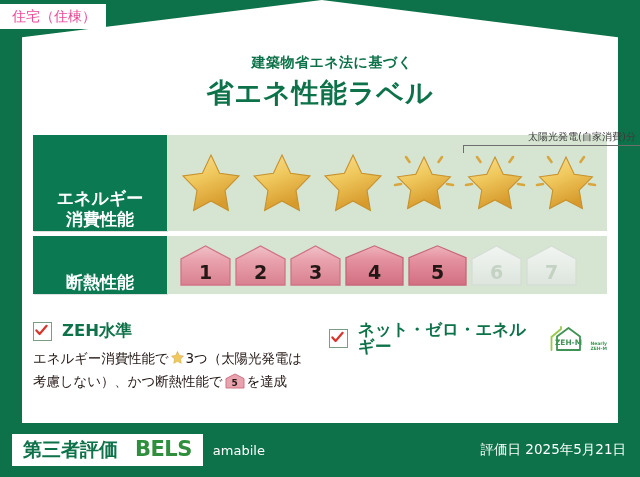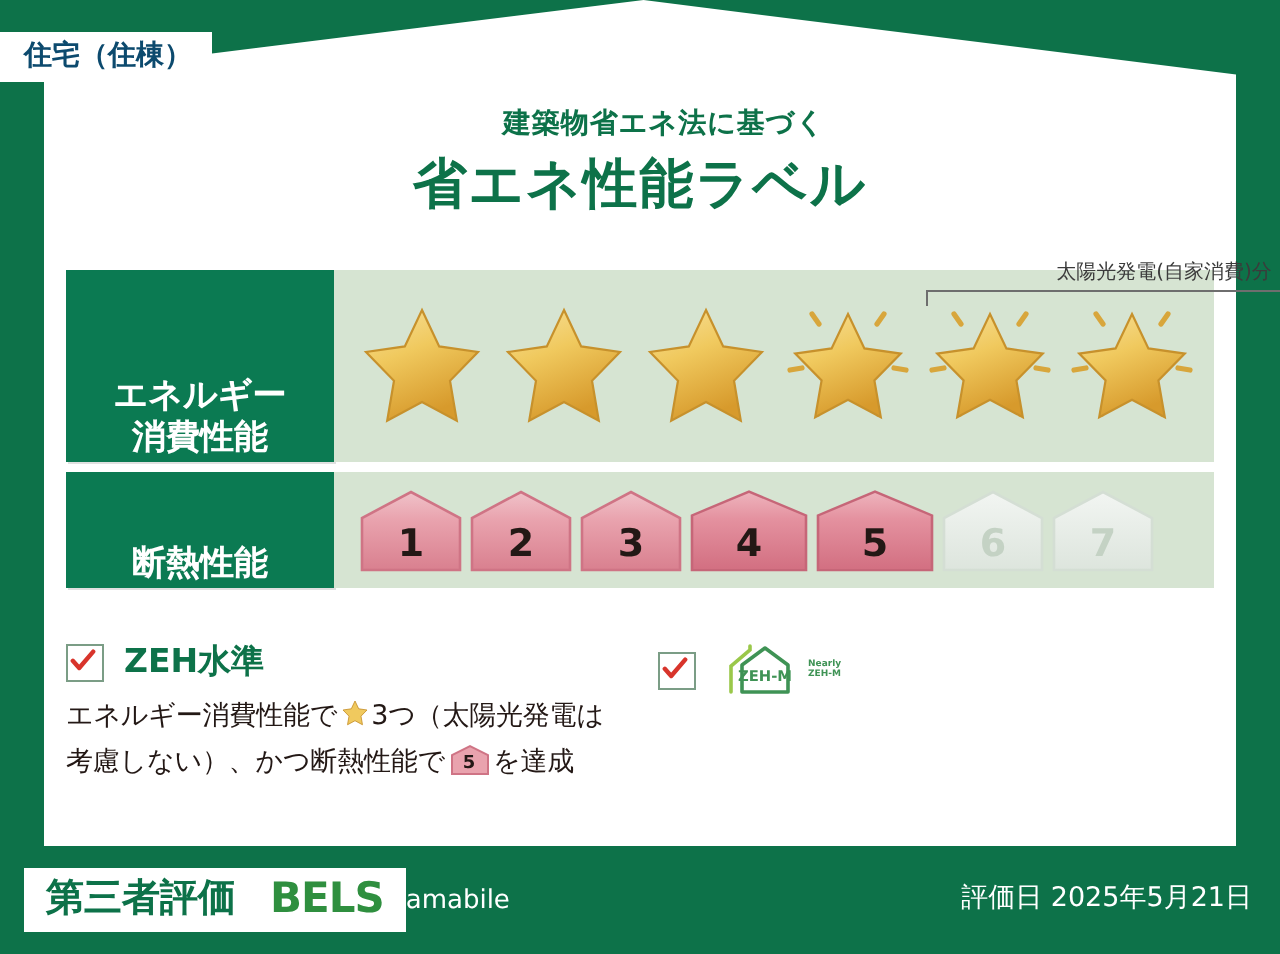--- a/index.html
+++ b/index.html
@@ -14,26 +14,25 @@
   }
   
   .house-inner{
     position:absolute;left:22px;top:0px;width:596px;height:423px;
     background:#ffffff;
     clip-path:polygon(0% 8.8%, 50.3% 0%, 100% 8.8%, 100% 100%, 0% 100%);
   }
   
   .type-tag{
     position:absolute;left:0px;top:4px;
-    background:#ffffff;color:#0c4a6e;
-    font-size:14px;font-weight:bold;
+    background:#ffffff;color:#ec4899;
+    font-size:14px;font-weight:normal;
     padding:5px 10px 6px 12px;
     letter-spacing:0px;line-height:1;
     z-index:6;
-    margin-top:12px;
   }
   
   .renew-badge{
     position:absolute;right:4px;top:2px;
     background:#ffffff;
     padding:4px 10px 4px 6px;
     display:flex;align-items:center;gap:5px;
     z-index:6;
   }
   .renew-badge .txt{
@@ -116,21 +115,21 @@
   .info-head{display:flex;align-items:center;gap:10px;}
   .chk{
     width:17px;height:17px;flex:0 0 17px;
     border:1.4px solid #7b9d86;background:#fff;
     position:relative;
   }
   .chk svg{position:absolute;left:1px;top:1px;width:13px;height:13px;}
   .info-title{
     color:#0d7249;font-size:16.5px;font-weight:bold;line-height:1;
   }
-  .zehm-logo{margin-left:4px;display:flex;align-items:center;gap:2px;}
+  .zehm-logo{margin-left:4px;display:flex;align-items:flex-end;gap:2px;}
   .zehm-logo svg{display:block;}
   .zehm-sub{
     font-size:4.5px;color:#3f9355;line-height:1.15;font-weight:bold;
   }
   .info-body{
     margin-top:7px;color:#231815;font-size:13.5px;line-height:1.52;
     letter-spacing:-0.1px;
   }
   .inline-star{display:inline-block;vertical-align:-2px;margin:0 1px;}
   .inline-chip{
@@ -147,21 +146,21 @@
   .footer{
     position:absolute;left:0;bottom:0;width:640px;height:54px;
     background:#0d7249;display:flex;align-items:center;z-index:7;
   }
   .bels-panel{
     background:#ffffff;margin-left:12px;
     padding:5px 11px 6px 11px;display:flex;align-items:center;gap:17px;
   }
   .bels-jp{color:#0d7249;font-size:19px;font-weight:bold;line-height:1;}
   .bels-en{color:#2f8f3f;font-size:21px;font-weight:bold;line-height:1;letter-spacing:-0.5px;}
-  .owner{color:#ffffff;font-size:13px;line-height:1;}
+  .owner{color:#ffffff;font-size:13px;margin-left:10px;line-height:1;}
   .eval-date{
     color:#ffffff;font-size:13.5px;margin-left:auto;margin-right:14px;line-height:1;
   }
 </style>
 </head>
 <body>
 
 <div class="label-root">
 
   <div class="house-inner"></div>
@@ -347,20 +346,21 @@
       </div>
     </div>
 
     <div class="info-col">
       <div class="info-head">
         <span class="chk">
           <svg viewBox="0 0 13 13">
               <path d="M1.4 6.4 L4.6 10 L11.6 1.8" fill="none" stroke="#d8342b" stroke-width="2.2" stroke-linecap="round" stroke-linejoin="round"></path>
             </svg>
         </span>
+        <span class="info-title">ネット・ゼロ・エネルギー</span>
         <span class="zehm-logo">
           <svg width="40" height="26" viewBox="0 0 40 26">
             <path d="M3.5 24 L3.5 11 L13 3 L13 1" fill="none" stroke="#9ac84a" stroke-width="1.8" stroke-linecap="round"></path>
             <path d="M9 24 L9 10.5 L20.5 2 L32 10.5 L32 24 Z" fill="none" stroke="#3f9355" stroke-width="1.8" stroke-linejoin="round"></path>
             <text x="20.5" y="18.5" text-anchor="middle" font-size="7.4" font-weight="bold" fill="#3f9355" font-family="DejaVu Sans, sans-serif">ZEH-M</text>
           </svg>
           <span class="zehm-sub">
             <span>Nearly</span><br>
             <span>ZEH-M</span>
           </span>

